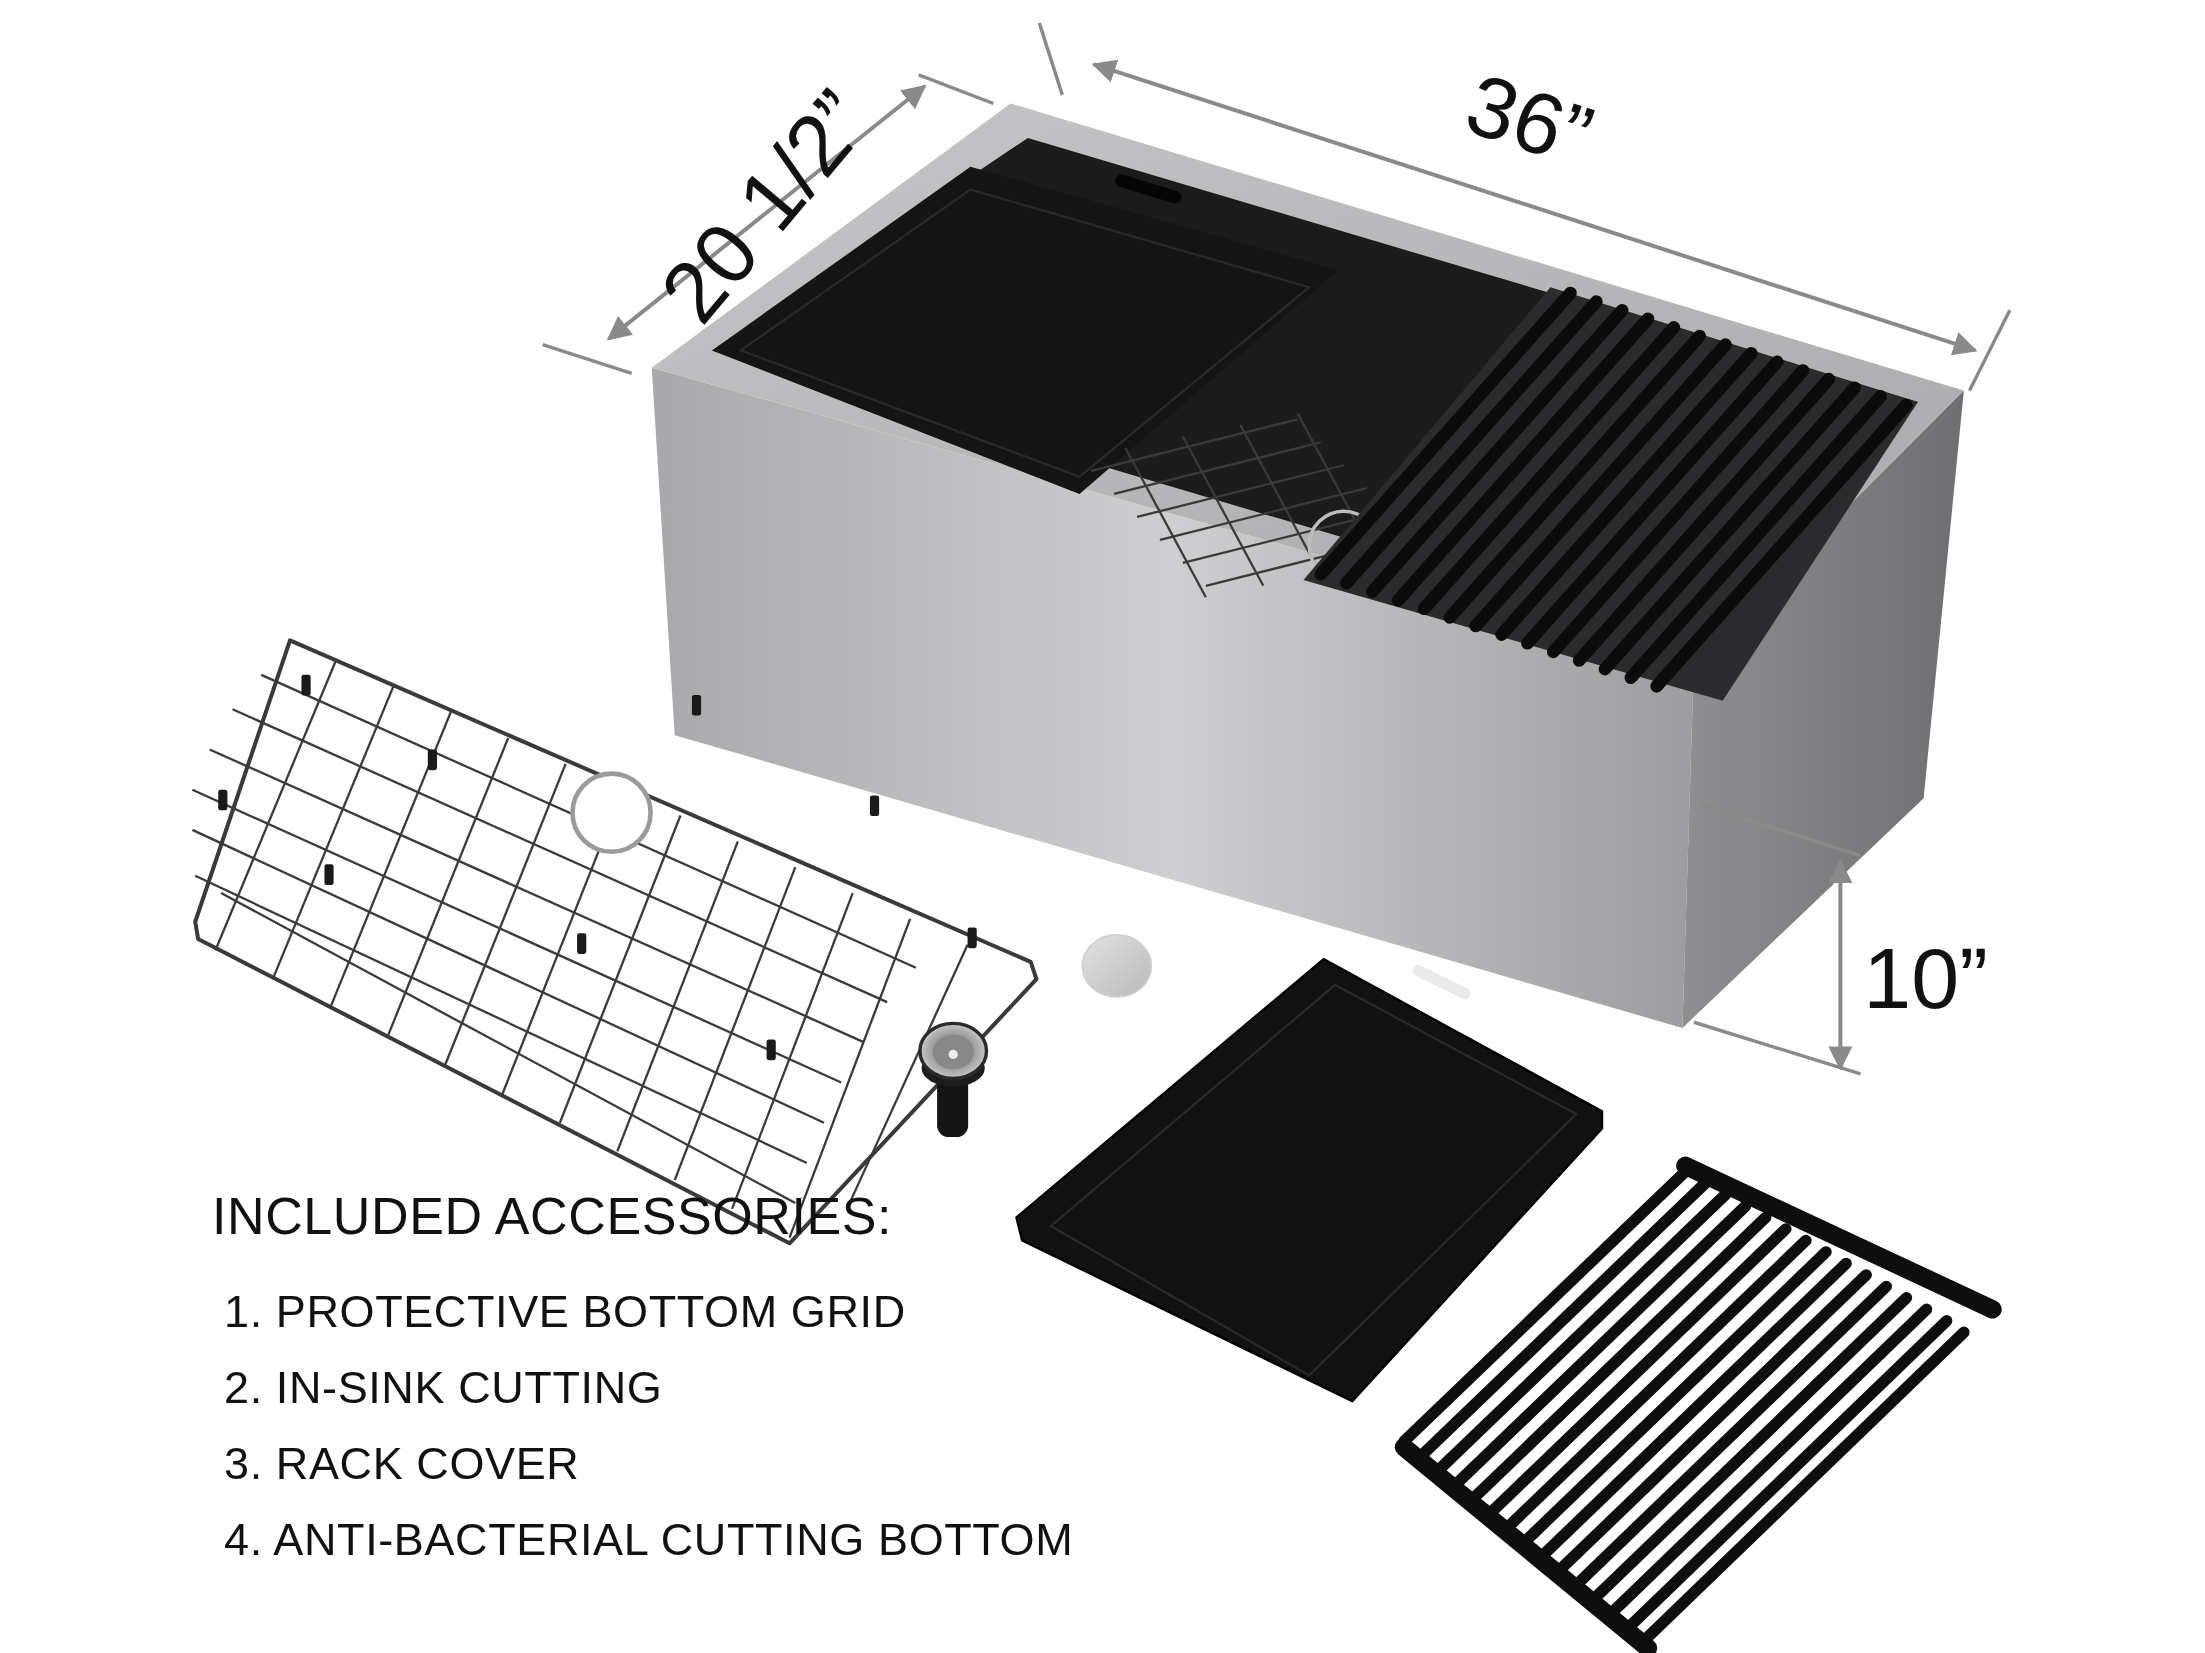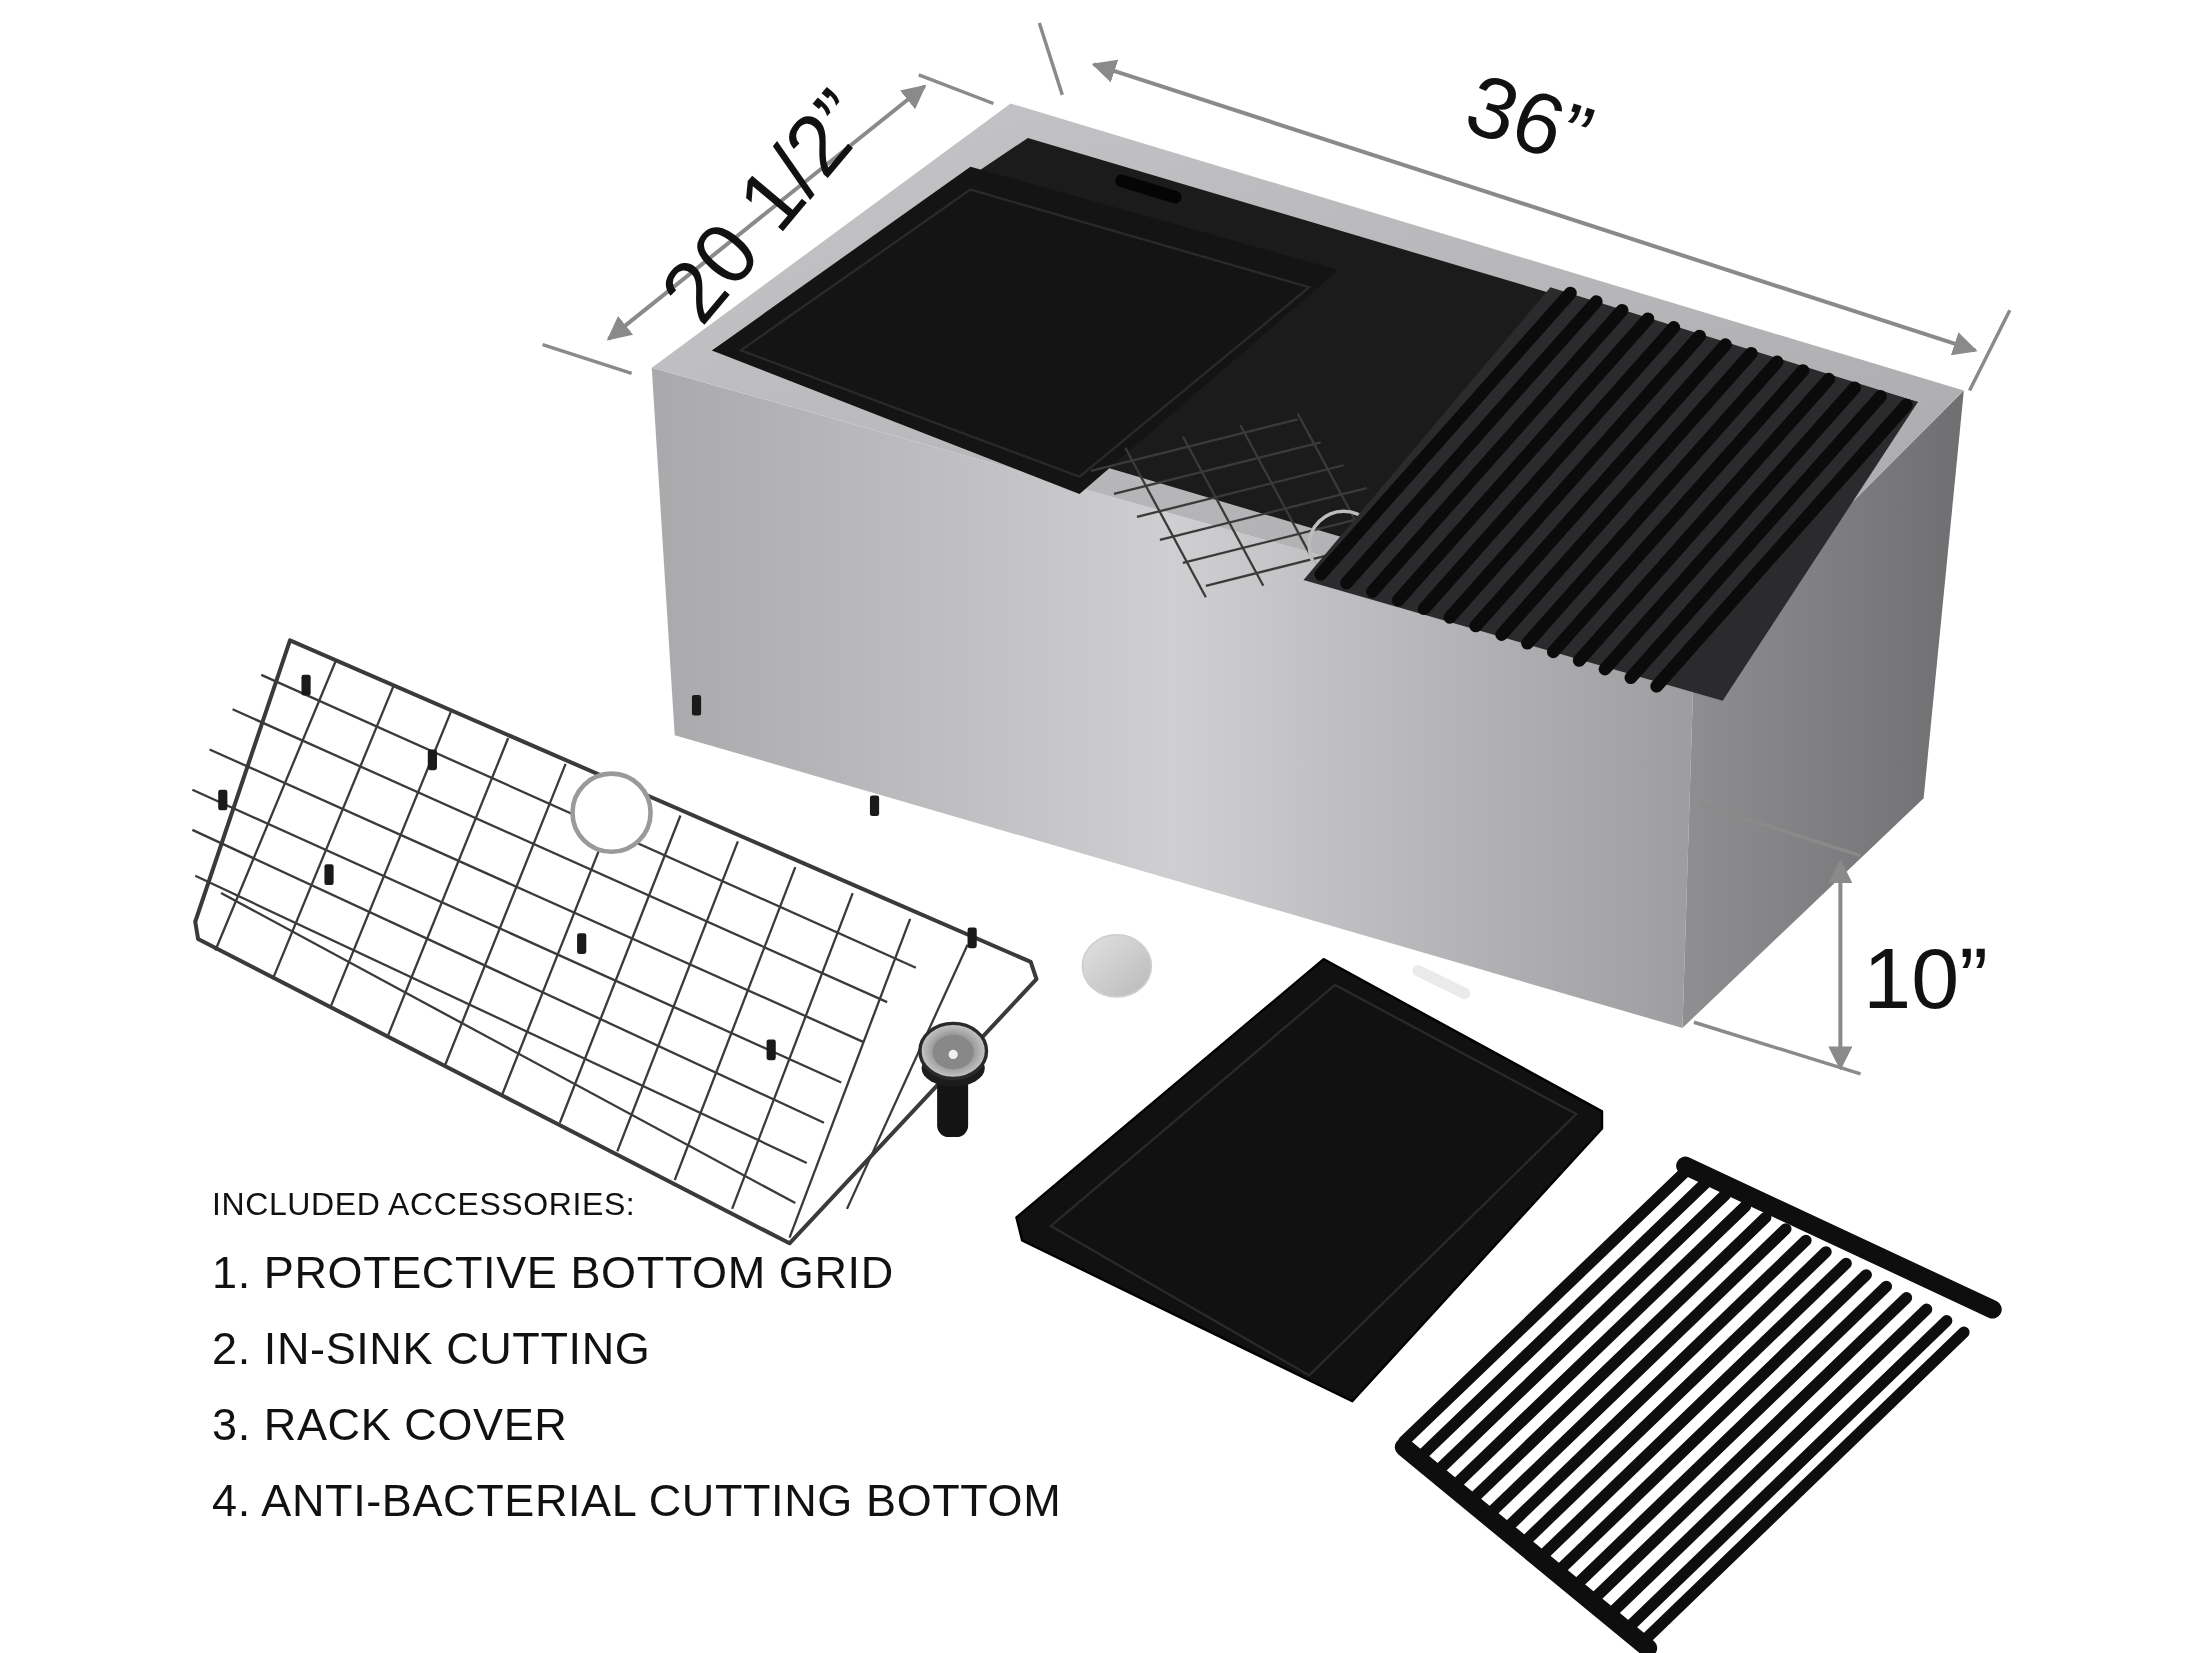--- a/index.html
+++ b/index.html
@@ -2,22 +2,22 @@
 <html style="font-size:9.2px"><head>
   <meta charset="utf-8">
   <style>
     html, body { margin: 0; padding: 0; background: #ffffff; }
     body { width: 2205px; height: 1654px; position: relative; overflow: hidden;
            font-family: "Liberation Sans", sans-serif; }
     #canvas { position: absolute; left: 0; top: 0; width: 2205px; height: 1654px; }
     .dim-label { font-family: "Liberation Sans", sans-serif; fill: #111111; }
     .accessories { position: absolute; left: 212px; top: 1186px; color: #111111;
                    font-family: "Liberation Sans", sans-serif; }
-    .acc-title { font-size: 32px; letter-spacing: 0.6px; margin: 0 0 24px 0; font-weight: normal; }
-    .acc-list { list-style: none; margin: 0; padding: 0; }
+    .acc-title { font-size: 52px; letter-spacing: 0.6px; margin: 0 0 40px 0; font-weight: normal; }
+    .acc-list { list-style: none; margin: 12px; padding: 0; }
     .acc-item { font-size: 45px; letter-spacing: 0.6px; margin-bottom: 24px; white-space: nowrap; }
   </style>
 </head>
 <body>
 
 <svg id="canvas" viewBox="0 0 3840 2880" xmlns="http://www.w3.org/2000/svg">
   <defs>
     <linearGradient id="frontGrad" x1="0" y1="0" x2="1" y2="0">
       <stop offset="0" stop-color="#a9a9ab"></stop>
       <stop offset="0.5" stop-color="#cfcfd1"></stop>

